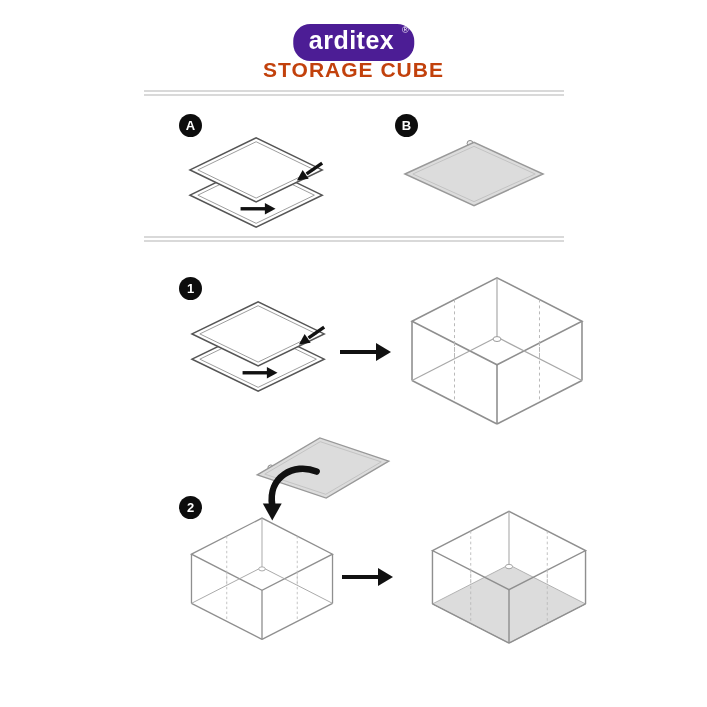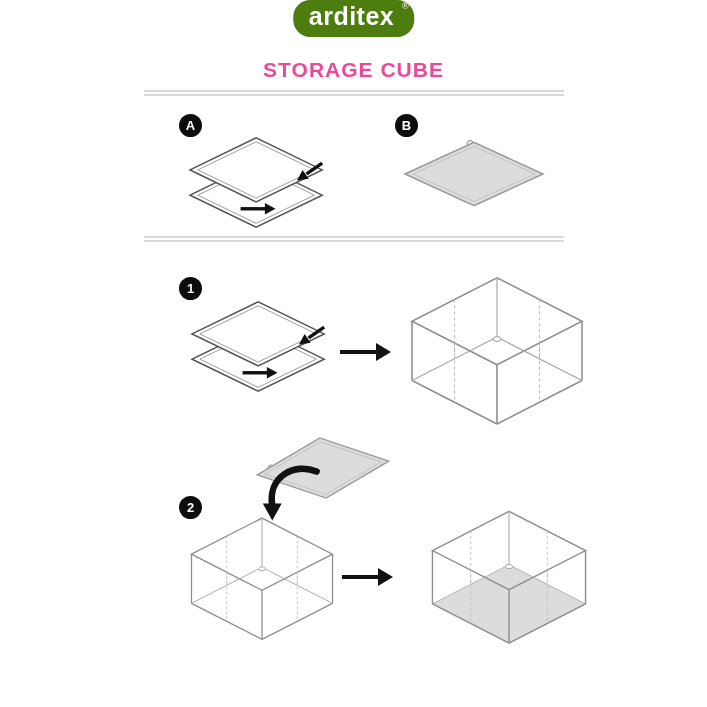--- a/index.html
+++ b/index.html
@@ -1,28 +1,28 @@
 <!DOCTYPE html>
 <html><head>
 <meta charset="utf-8">
 <style>
   html,body{margin:0;padding:0;background:#ffffff;}
   .page{position:relative;width:707px;height:707px;background:#ffffff;overflow:hidden;
         font-family:"Liberation Sans",sans-serif;color:#1a1a1a;}
   .abs{position:absolute;}
 
   
-  .logo-badge{position:absolute;top:0;left:50%;transform:translateX(-50%);
-    background:#4d7c0f;color:#ffffff;border-radius:17px;padding:3px 20px 6px 16px;
+  .logo-badge{position:absolute;top:24px;left:50%;transform:translateX(-50%);
+    background:#4c1d95;color:#ffffff;border-radius:17px;padding:3px 20px 6px 16px;
     font-weight:bold;font-size:25px;letter-spacing:0.5px;line-height:1.1;text-align:center;}
   .logo-reg{position:absolute;top:2px;right:5px;font-size:9px;font-weight:normal;color:#ffffff;}
 
   
   .page-title{position:absolute;top:58px;left:0;width:707px;text-align:center;
-    font-size:21px;font-weight:bold;letter-spacing:1px;color:#ec4899;}
+    font-size:21px;font-weight:bold;letter-spacing:1px;color:#c2410c;}
 
   
   .divider{position:absolute;left:144px;width:420px;height:6px;box-sizing:border-box;
     border-top:2px solid #d9d9d9;border-bottom:2px solid #d9d9d9;}
 
   
   .step-badge{position:absolute;width:23px;height:23px;border-radius:50%;
     background:#0d0d0d;color:#ffffff;font-size:13px;font-weight:bold;
     display:flex;align-items:center;justify-content:center;}
 

